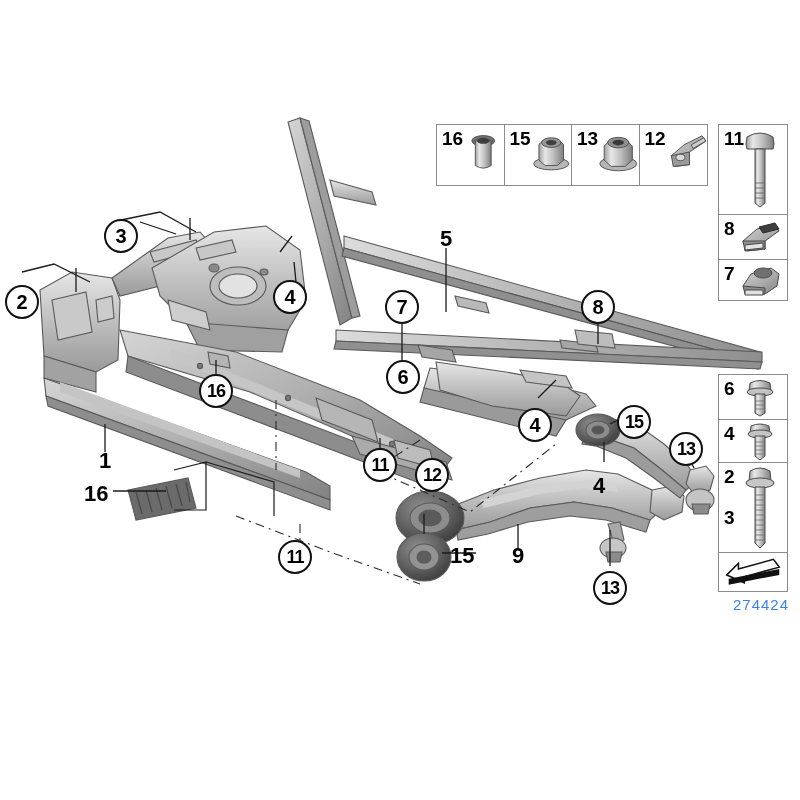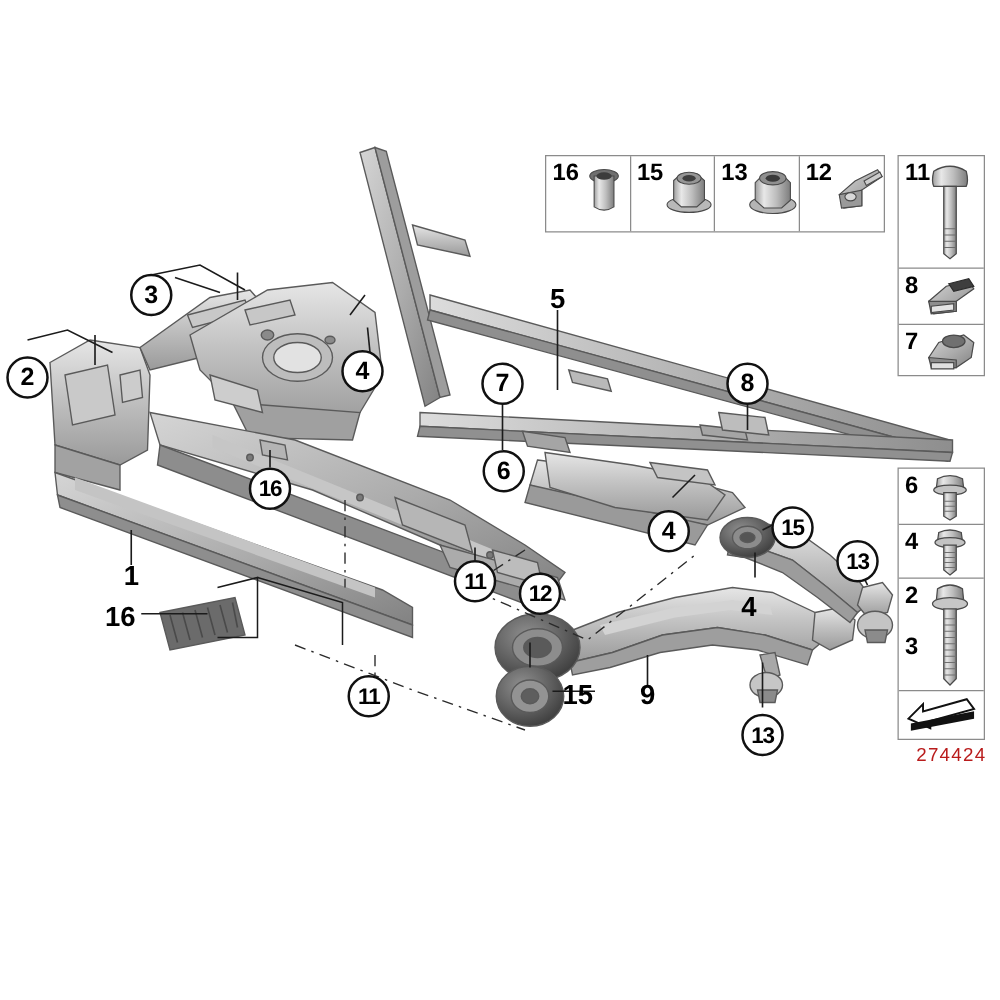--- a/index.html
+++ b/index.html
@@ -71,21 +71,21 @@
   #legend-top{display:flex;flex-direction:row;}
   #legend-top .legendcell{
     border-bottom:none;border-right:1px solid #8b8b8b;
     width:68px;height:100%;
   }
   #legend-top .legendcell:last-child{border-right:none;}
   #legend-top .lart{right:0;left:26px;width:auto;}
 
   #diagcode{
     position:absolute;
-    font-size:15px;color:#b91c1c;
+    font-size:15px;color:#3b82f6;
     letter-spacing:1px;
     font-family:"Liberation Sans", sans-serif;
     z-index:30;
   }
 
   
   #footer{position:absolute;left:0;top:700px;width:800px;height:100px;}
 </style>
 </head>
 <body>

